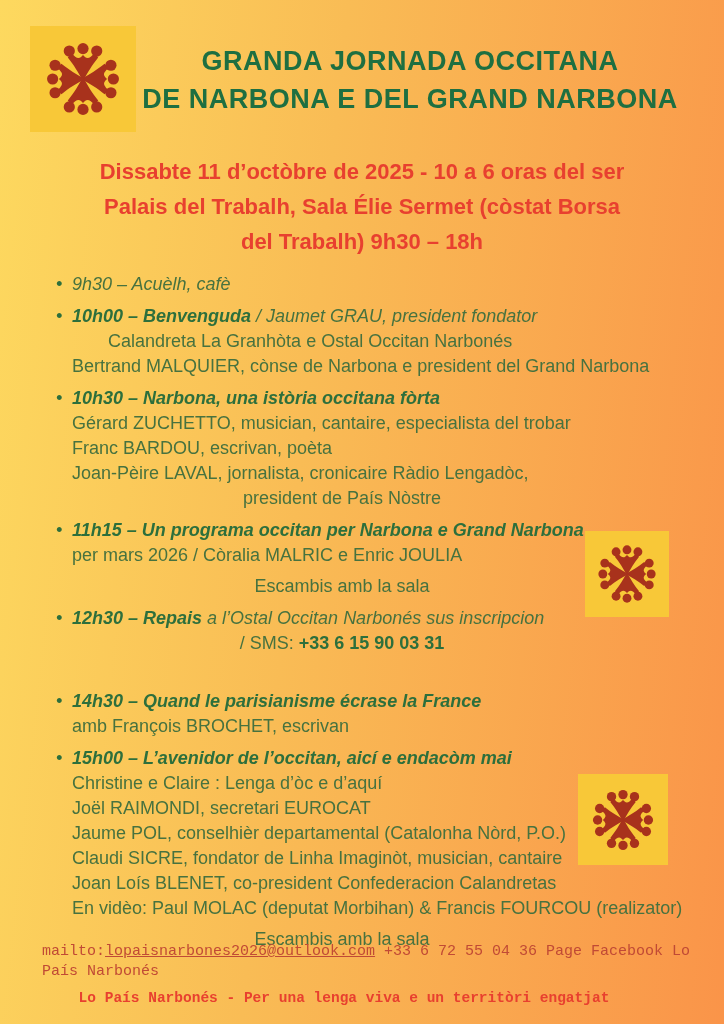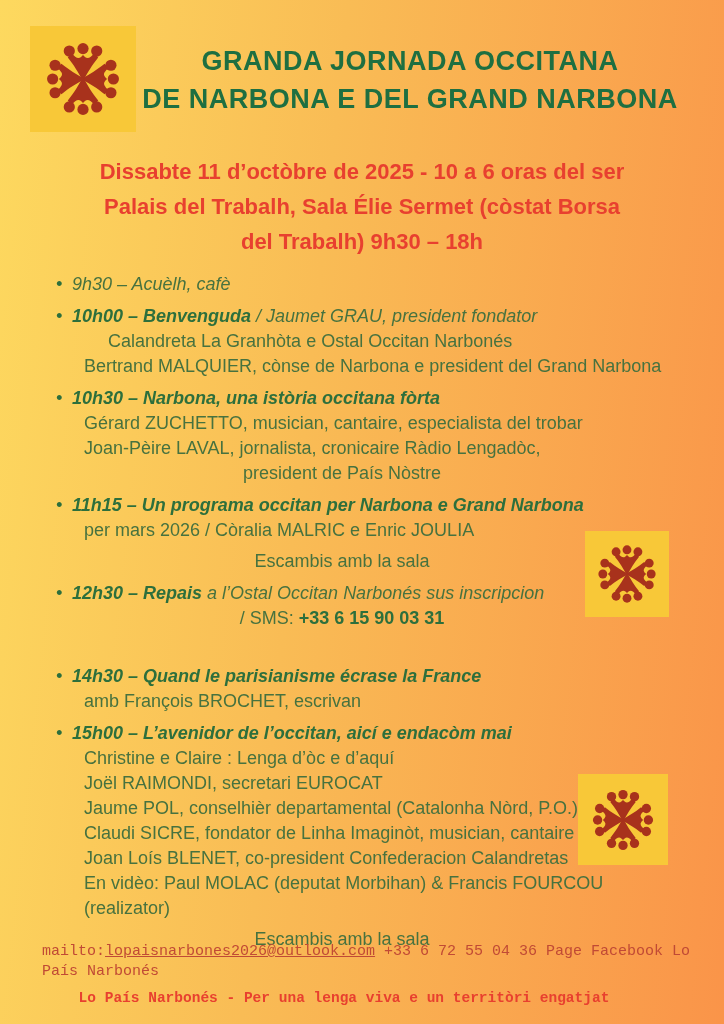--- a/index.html
+++ b/index.html
@@ -27,21 +27,21 @@
     margin-top: 22px; text-align: center;
     color: #e8402f; font-weight: bold; font-size: 22px; line-height: 35px;
   }
   
   .schedule { margin: 13px 30px 0 56px; color: #47723f; font-size: 18px; }
   .item { margin-top: 7px; }
   .item.gap { margin-top: 33px; }
   .head { line-height: 25px; font-style: italic; }
   .head b, .sub b { color: #2d6f3c; }
   .dot { display: inline-block; width: 16px; color: #2d6f3c; }
-  .sub { margin-left: 28px; line-height: 25px; }
+  .sub { margin-left: 16px; line-height: 25px; }
   .sub.ind { margin-left: 52px; }
   .sub.center { margin-left: 0; width: 572px; text-align: center; }
   .sub.gap-sm { margin-top: 6px; }
   
   .cross-box {
     position: absolute; background: #f8c838;
     display: flex; align-items: center; justify-content: center;
   }
   .cross-box.mid { left: 585px; top: 531px; width: 84px; height: 86px; }
   .cross-box.low { left: 578px; top: 774px; width: 90px; height: 91px; }
@@ -104,20 +104,21 @@
         <div class="head"><span class="dot">•</span><span>9h30 – Acuèlh, cafè</span></div>
       </div>
       <div class="item">
         <div class="head"><span class="dot">•</span><b>10h00 – Benvenguda</b><span> / Jaumet GRAU, president fondator</span></div>
         <div class="sub ind">Calandreta La Granhòta e Ostal Occitan Narbonés</div>
         <div class="sub">Bertrand MALQUIER, cònse de Narbona e president del Grand Narbona</div>
       </div>
       <div class="item">
         <div class="head"><span class="dot">•</span><b>10h30 – Narbona, una istòria occitana fòrta</b></div>
         <div class="sub">Gérard ZUCHETTO, musician, cantaire, especialista del trobar</div>
+        <div class="sub">Franc BARDOU, escrivan, poèta</div>
         <div class="sub">Joan-Pèire LAVAL, jornalista, cronicaire Ràdio Lengadòc,</div>
         <div class="sub center">president de País Nòstre</div>
       </div>
       <div class="item">
         <div class="head"><span class="dot">•</span><b>11h15 – Un programa occitan per Narbona e Grand Narbona</b></div>
         <div class="sub">per mars 2026  / Còralia MALRIC e Enric JOULIA</div>
         <div class="sub center gap-sm">Escambis amb la sala</div>
       </div>
       <div class="item">
         <div class="head"><span class="dot">•</span><b>12h30 – Repais</b><span> a l’Ostal Occitan Narbonés sus inscripcion</span></div>

